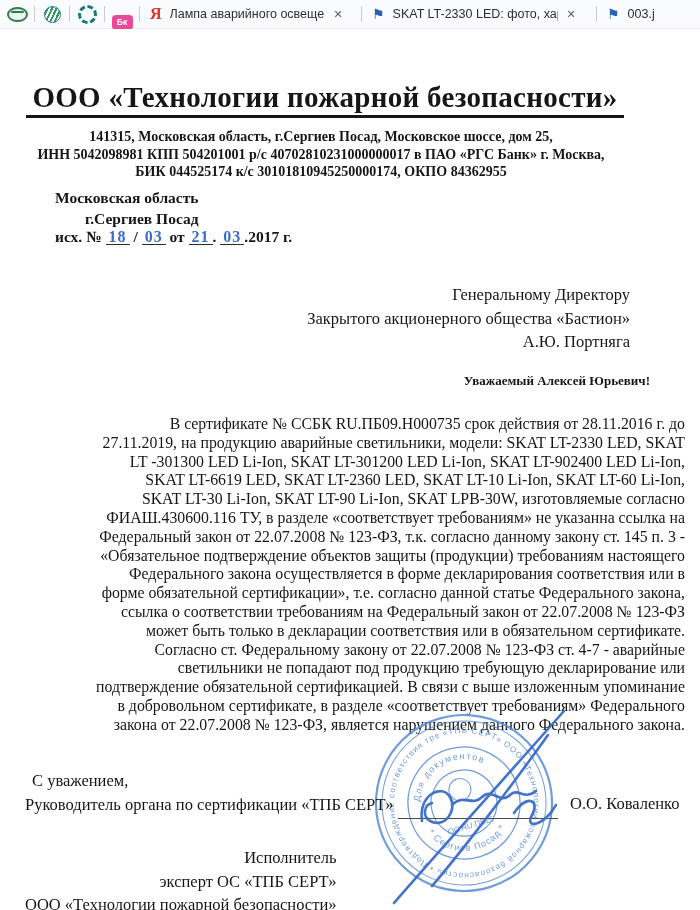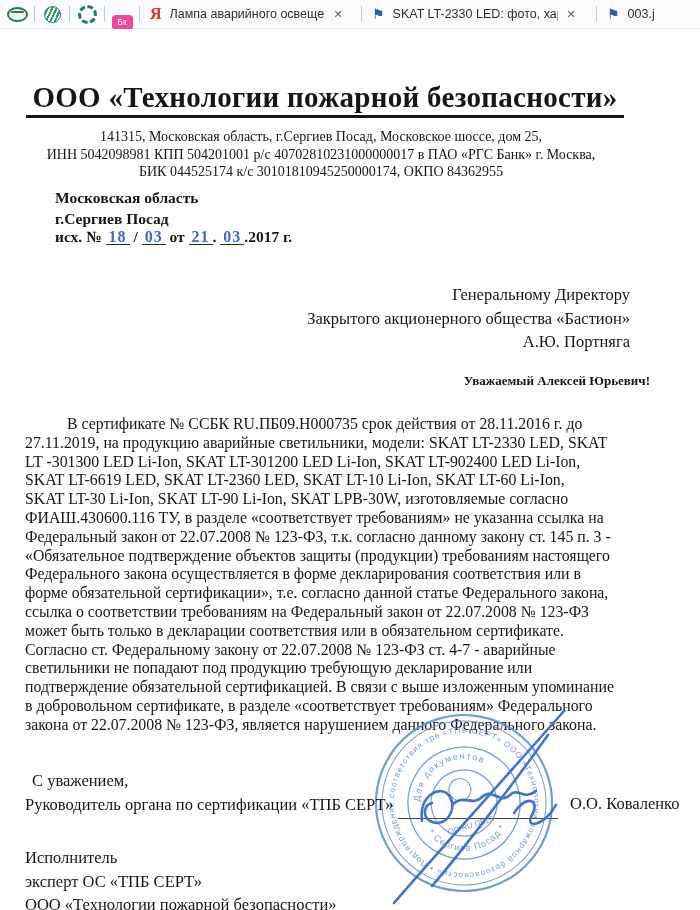--- a/index.html
+++ b/index.html
@@ -12,28 +12,28 @@
   .tab{display:flex;align-items:center;height:28px;padding:0 6px 0 10px;flex:0 0 auto;cursor:pointer;}
   .tab .title{font-size:12.5px;color:#2e2e31;white-space:nowrap;overflow:hidden;text-overflow:clip;margin:0 6px 0 8px;}
   .tab .close{font-size:11px;color:#5a5d63;padding:1px 3px;flex:0 0 auto;}
   .fav-ya{color:#e0332c;font-family:"Liberation Serif",serif;font-weight:bold;font-size:16px;line-height:1;}
   .fav-flag{color:#2b5fb0;font-size:14px;line-height:1;}
   .icn-oval{width:17px;height:11px;border:2px solid #2f7a4e;border-radius:50%;background:#eaf6ef;position:relative;}
   .icn-oval:after{content:"";position:absolute;left:2px;right:2px;top:2.5px;height:2px;background:#2f7a4e;border-radius:1px;}
   .icn-globe{width:15px;height:15px;border-radius:50%;border:1.5px solid #2f6db3;background:
     repeating-linear-gradient(115deg,#ffffff 0 2px,#2e9e57 2px 4px);}
   .icn-gear{width:13px;height:13px;border-radius:50%;border:3.5px dashed #177a76;background:#fff;box-sizing:content-box;}
-  .icn-bk{min-width:17px;height:15px;border-radius:4px;background:#ec4899;color:#fff;font-size:8.5px;font-weight:normal;display:flex;align-items:center;justify-content:center;padding:0 2px;margin-top:16px;}
+  .icn-bk{min-width:17px;height:15px;border-radius:4px;background:#ec4899;color:#fff;font-size:8.5px;font-weight:bold;display:flex;align-items:center;justify-content:center;padding:0 2px;margin-top:16px;}
 
   
   .page{position:relative;width:650px;height:882px;background:#ffffff;color:#161616;font-family:"Liberation Serif",serif;}
-  .abs{position:absolute;white-space:nowrap;}
+  .abs{position:absolute;white-space:nowrap;text-align:right;}
   .org-title{left:0;right:0;top:52px;text-align:center;font-size:29px;font-weight:bold;letter-spacing:.3px;}
   .org-title span{border-bottom:3px solid #161616;padding:0 6px 2px 6px;}
-  .hdr{left:0;right:8px;top:99px;text-align:center;font-size:14px;font-weight:normal;line-height:17.5px;}
+  .hdr{left:0;right:8px;top:99px;text-align:center;font-size:14px;font-weight:bold;line-height:17.5px;}
   .place{left:55px;top:158px;font-size:15.5px;font-weight:bold;line-height:21px;}
   .refline{left:55px;top:199px;font-size:15.5px;font-weight:bold;}
   .hand{font-weight:bold;color:#3a6cc8;font-size:16px;letter-spacing:1px;}
   .blank{border-bottom:1.6px solid #2a2a2a;padding:0 3px;display:inline-block;line-height:15px;}
   .addr{right:20px;top:254px;text-align:right;font-size:16.5px;line-height:23.5px;}
   .salut{left:0;right:0;top:344px;text-align:right;font-size:13px;font-weight:bold;}
   .body-block{left:25px;top:386px;width:660px;font-size:15.8px;line-height:18.8px;}
   .body-block div{white-space:nowrap;}
   .body-block .ind{text-indent:42px;}
   .regards{left:25px;top:742px;font-size:16.5px;margin-left:7px;}

